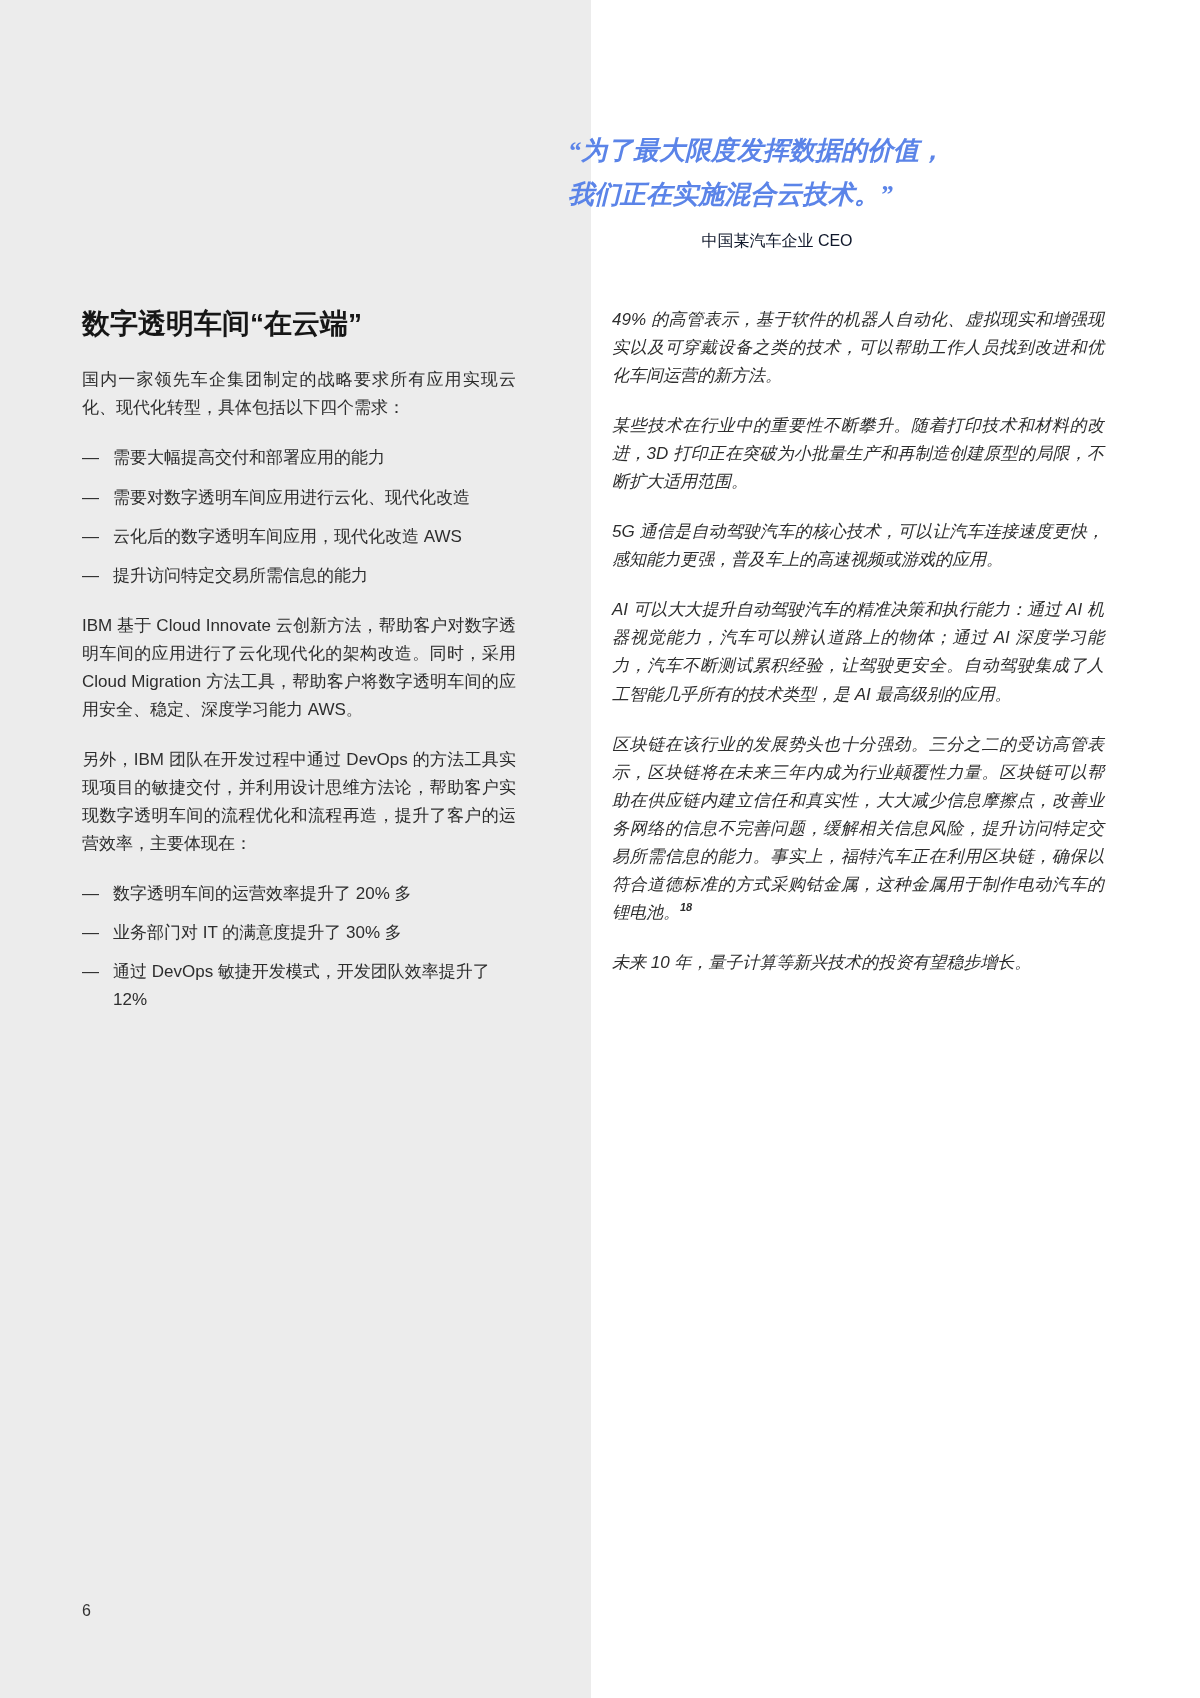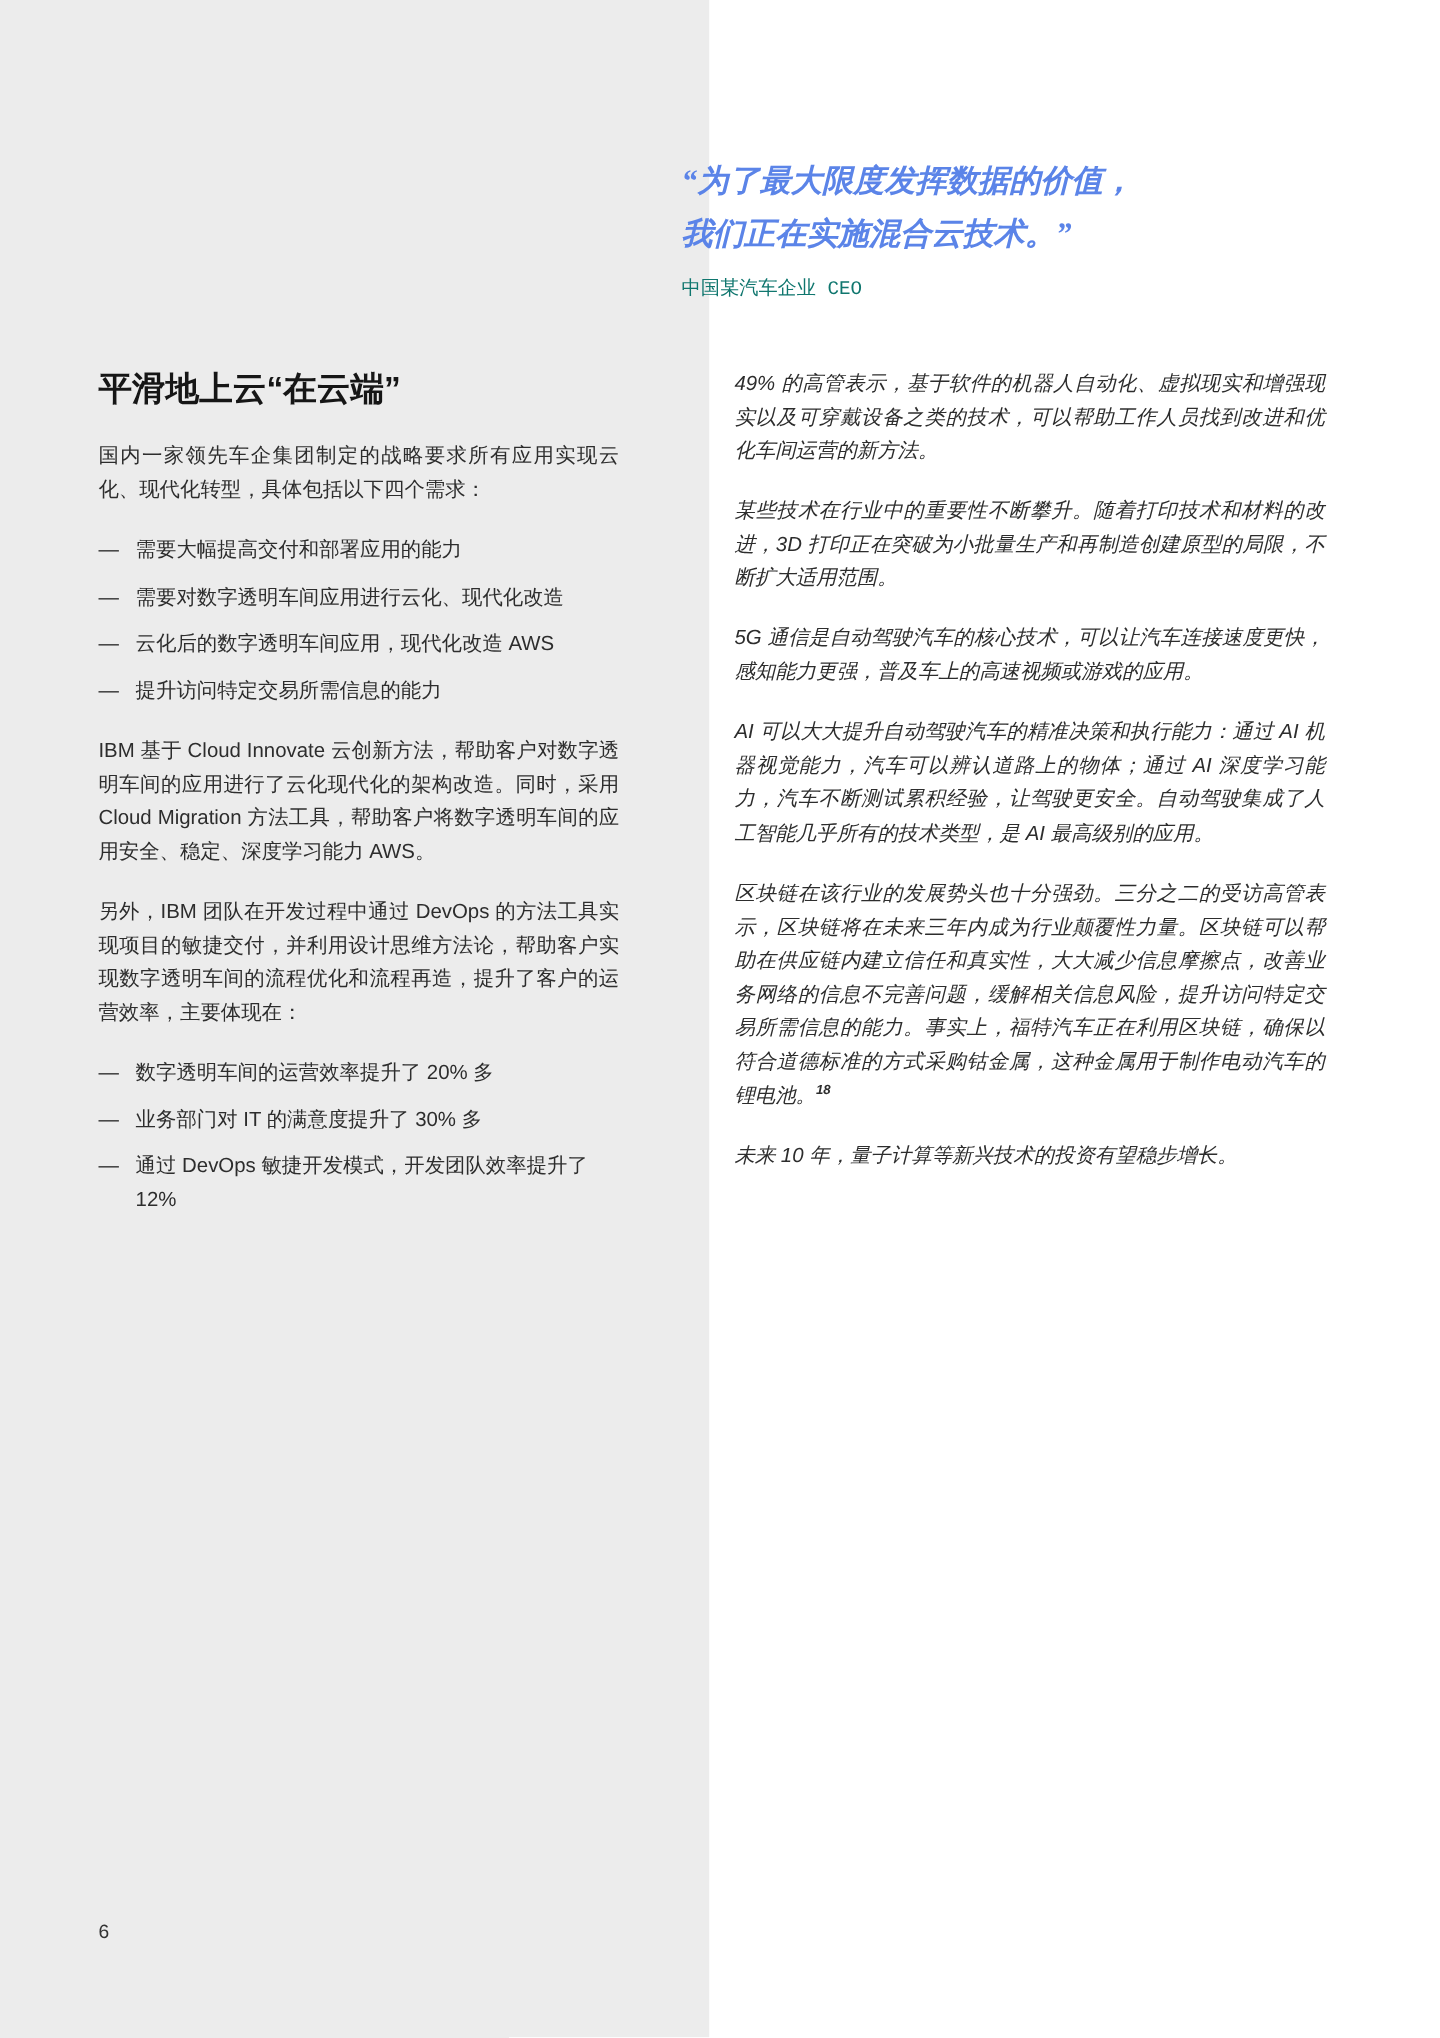--- a/index.html
+++ b/index.html
@@ -33,23 +33,23 @@
     color: #5b84e8;
     font-family: "Liberation Serif", "DejaVu Serif", serif;
     font-style: italic;
     font-weight: 600;
     font-size: 26px;
     line-height: 1.7;
     margin-top: 33px;
   }
   .quote-attribution {
     margin-top: 14px;
-    text-align: left;
-    color: #0f766e;
-    font-family: Liberation Mono, monospace;
+    text-align: center;
+    color: #0f172a;
+    font-family: Liberation Sans, sans-serif;
     font-style: normal;
     font-weight: 400;
     font-size: 16px;
     line-height: 1.3;
   }
   
   .left-content {
     position: absolute;
     left: 82px;
     top: 306px;
@@ -121,21 +121,21 @@
 
   <div class="left-panel"></div>
 
   <div class="pull-quote">
     <div>“为了最大限度发挥数据的价值，</div>
     <div>我们正在实施混合云技术。”</div>
     <div class="quote-attribution">中国某汽车企业 CEO</div>
   </div>
 
   <div class="left-content">
-    <h1 class="section-heading">平滑地上云“在云端”</h1>
+    <h1 class="section-heading">数字透明车间“在云端”</h1>
 
     <p class="para">国内一家领先车企集团制定的战略要求所有应用实现云化、现代化转型，具体包括以下四个需求：</p>
 
     <ul class="dash-list">
       <li>
         <span class="dash-glyph">—</span>
         <span>需要大幅提高交付和部署应用的能力</span>
       </li>
       <li>
         <span class="dash-glyph">—</span>

